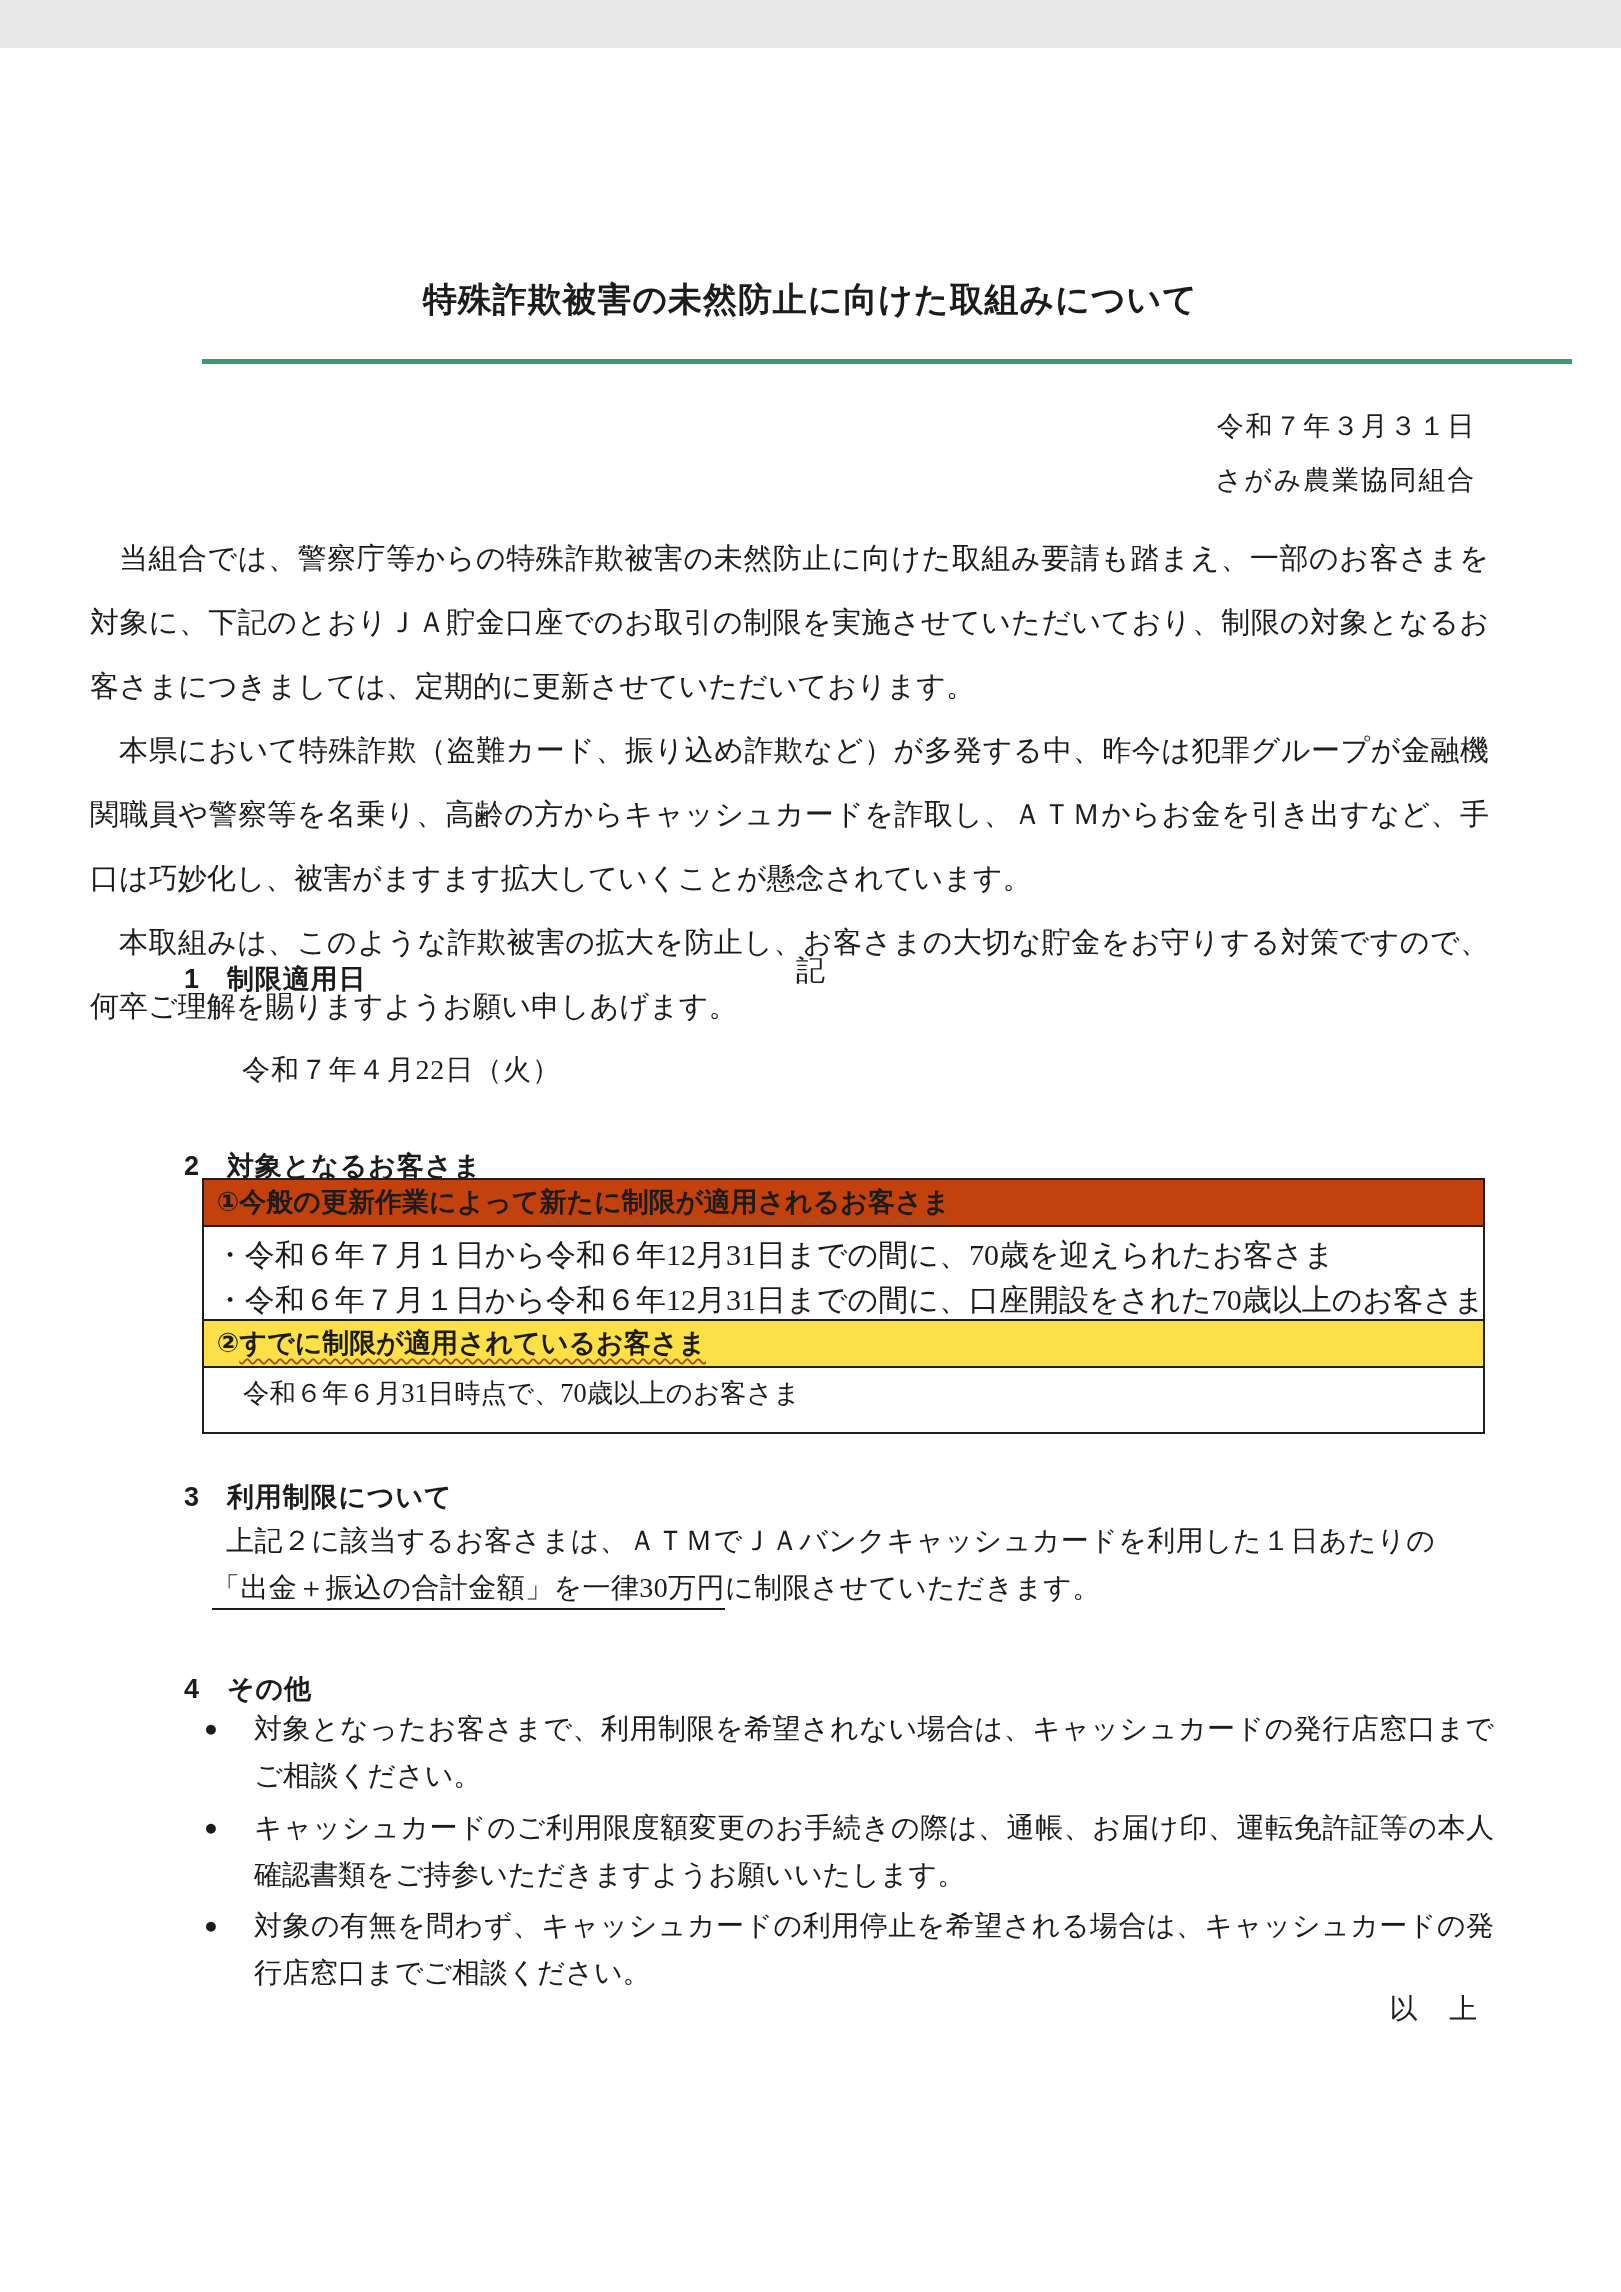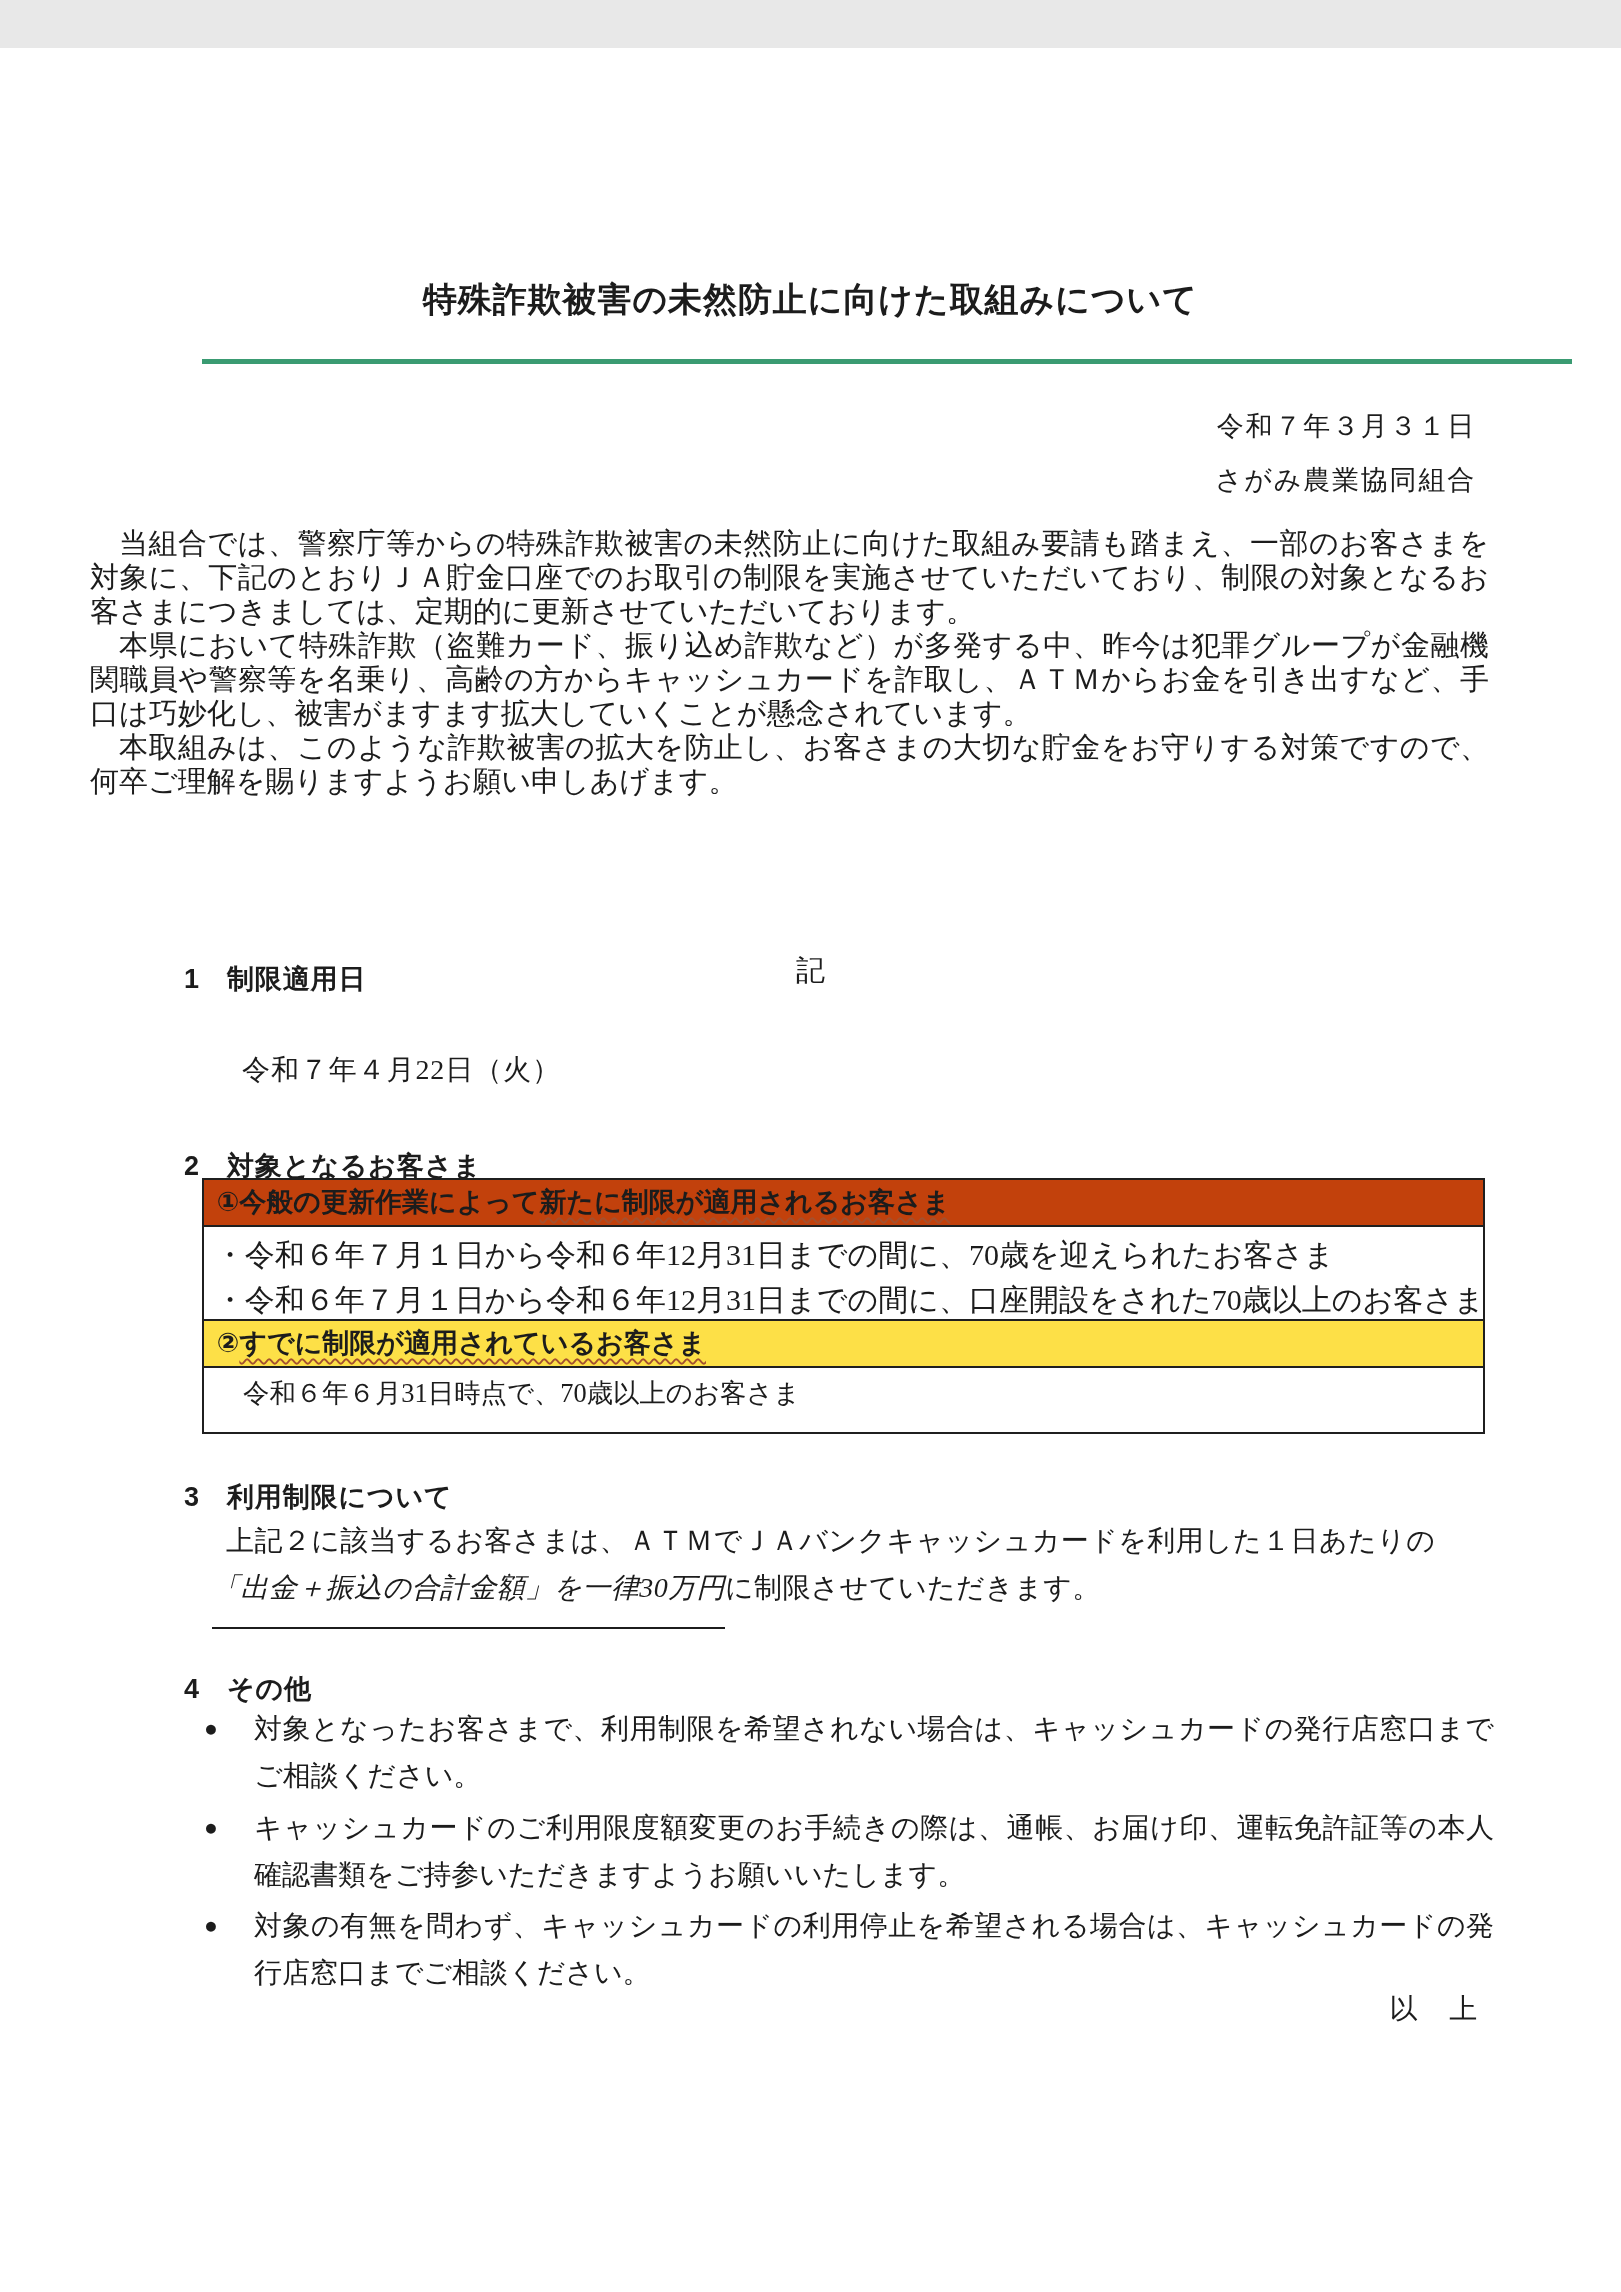--- a/index.html
+++ b/index.html
@@ -26,21 +26,21 @@
   }
   .byline{
     position:absolute;top:351px;left:0;width:1621px;
     padding-right:145px;box-sizing:border-box;
     text-align:right;
     font-size:27px;line-height:54px;
     letter-spacing:1.8px;
   }
   .intro{
     position:absolute;top:478px;left:90px;width:1399px;
-    font-size:29px;line-height:34px;
+    font-size:29px;line-height:64px;
     text-align:justify;
   }
   .intro p{margin:0;text-indent:1em;}
   .ki{
     position:absolute;top:903px;left:0;width:100%;
     text-align:center;font-size:29px;
   }
 
   .sec-head{
     position:absolute;left:184px;
@@ -96,22 +96,21 @@
     position:absolute;top:1474px;left:226px;
     font-size:28px;letter-spacing:0.4px;
   }
   .s3-line2{
     position:absolute;top:1521px;left:212px;
     font-size:28px;letter-spacing:0.4px;
   }
   .solid-ul{
     display:inline-block;
     border-bottom:2.7px solid #1c1c1c;
-    padding-bottom:20px;
-    font-style:italic;
+    padding-bottom:1px;
   }
 
   .bullets{
     position:absolute;top:1657px;left:204px;width:1290px;
     font-size:28px;line-height:47px;
   }
   .bullet-item{
     display:flex;
     margin-bottom:4.5px;
     text-align:justify;

